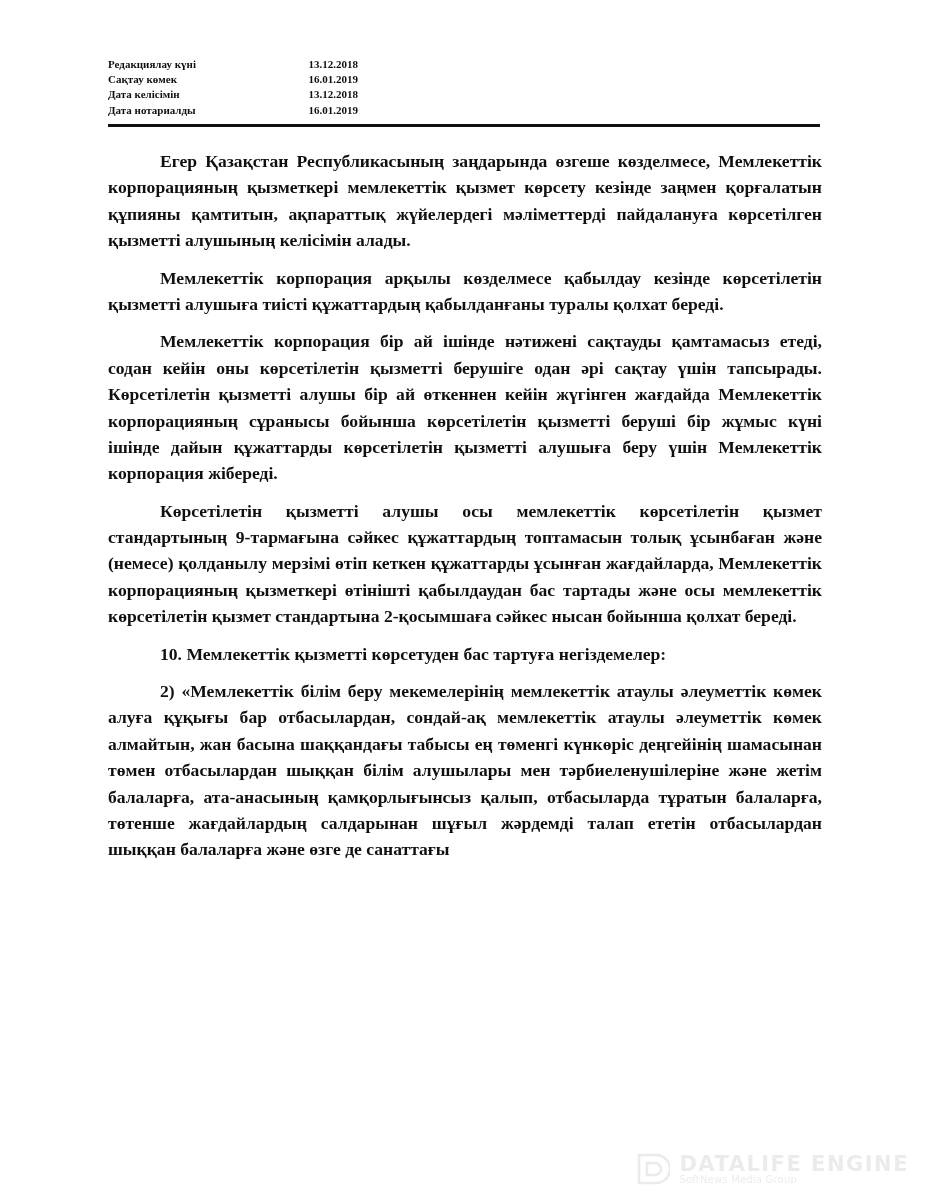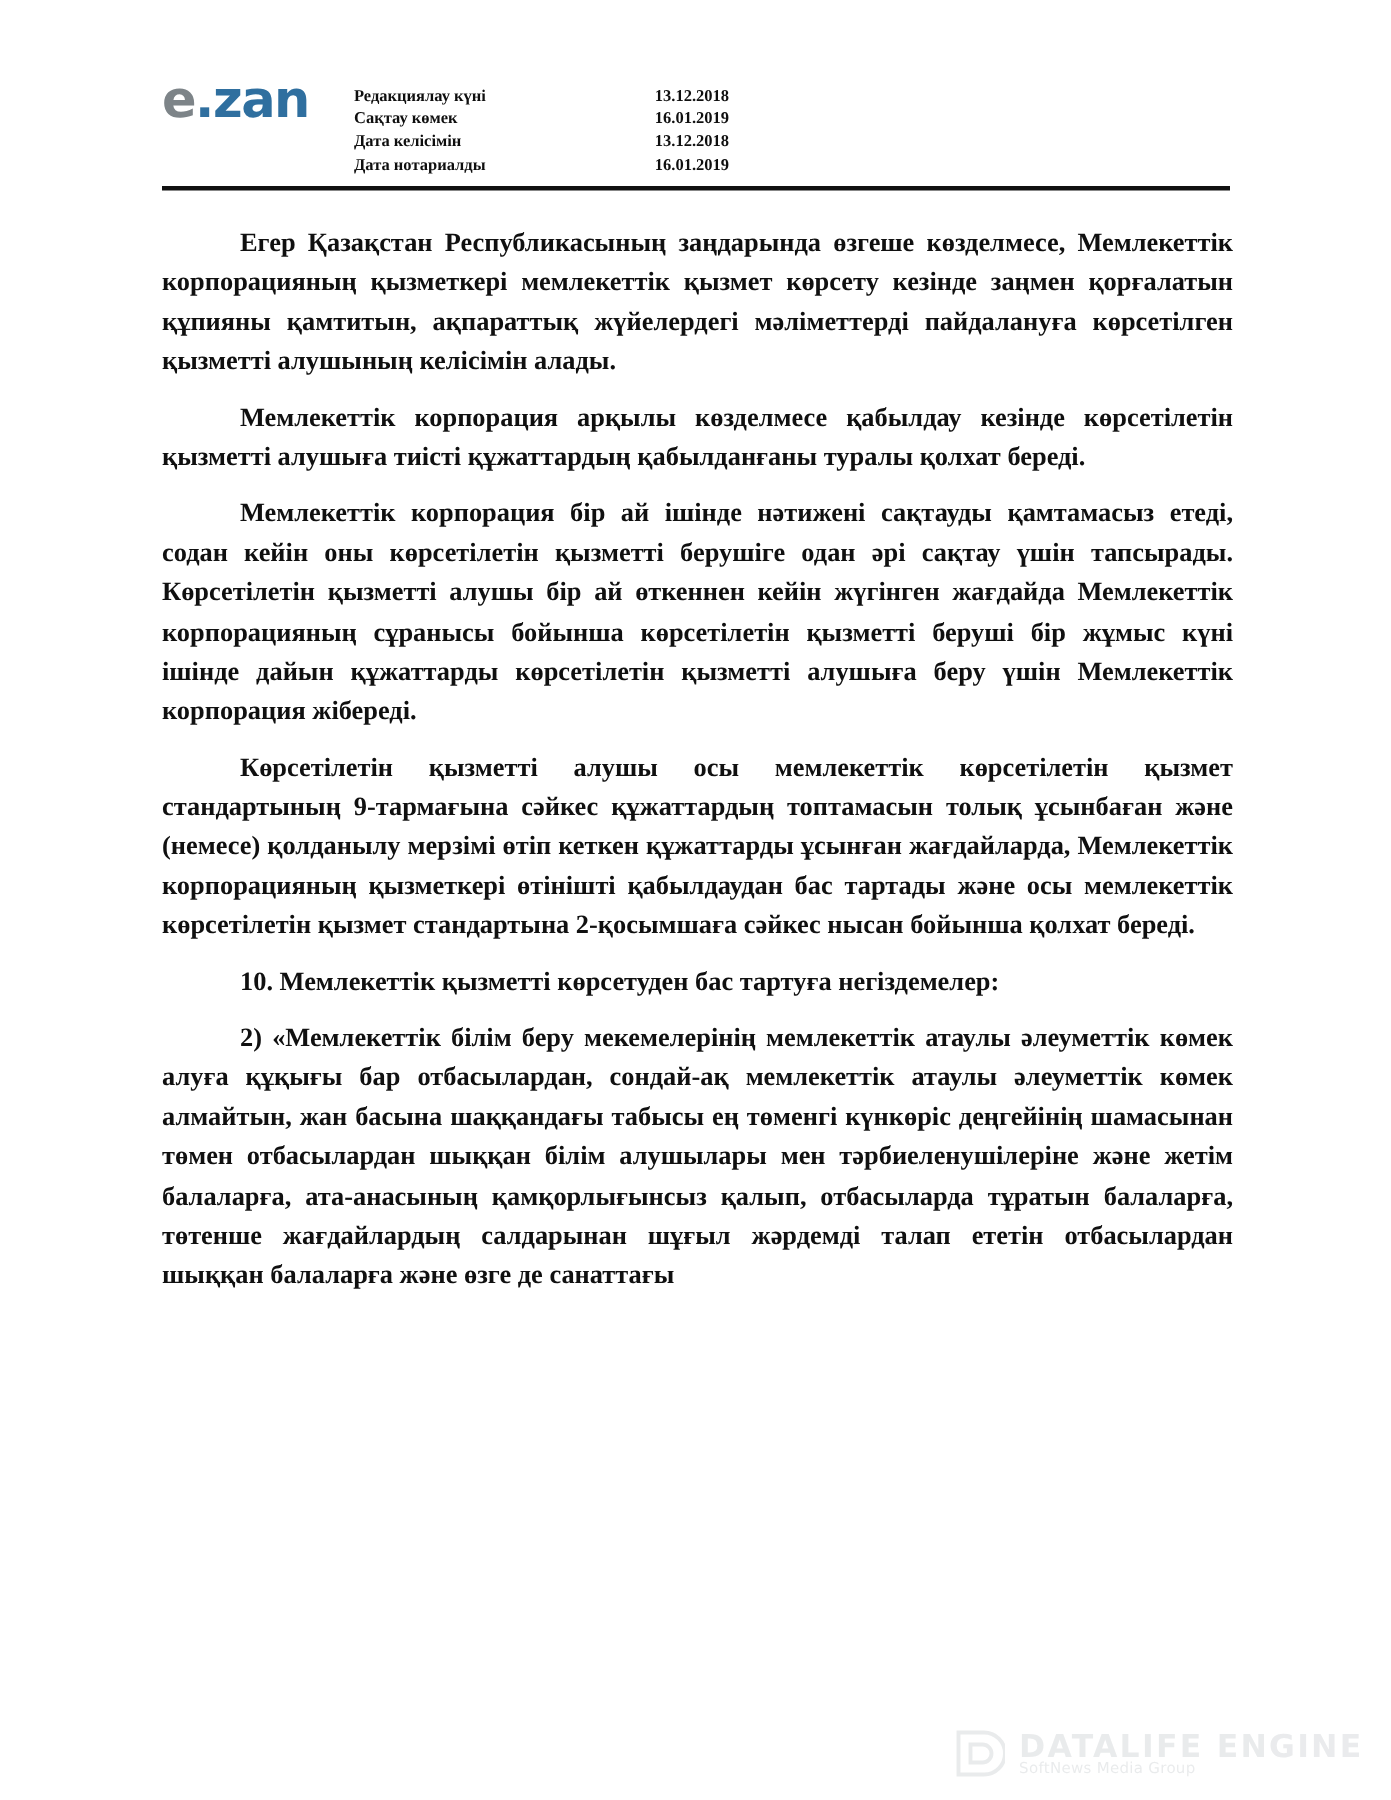--- a/index.html
+++ b/index.html
@@ -130,23 +130,20 @@
     letter-spacing: 0.2px;
     color: #b9bec2;
   }
 </style>
 </head>
 <body>
 
 <div class="page">
 
   <div class="doc-header">
-    <div class="logo">
-      <span class="logo-e">e</span><span class="logo-dot">.</span><span class="logo-zan">zan</span>
-    </div>
 
 
     <div class="header-right">
       <div class="row">
         <span class="lbl">Редакциялау күні</span>
         <span class="val">13.12.2018</span>
       </div>
       <div class="row">
         <span class="lbl">Сақтау көмек</span>
         <span class="val">16.01.2019</span>

